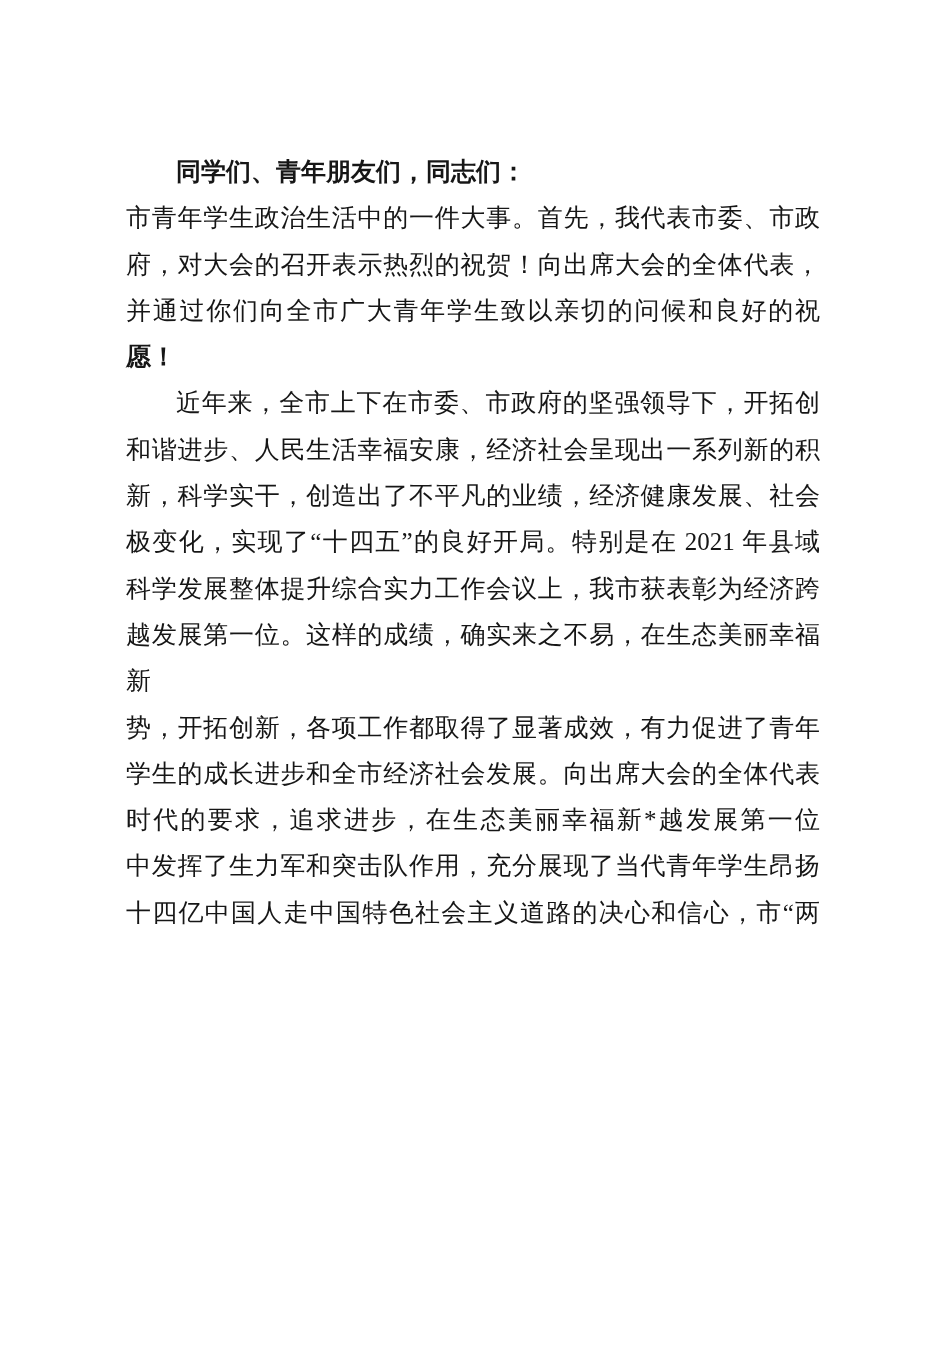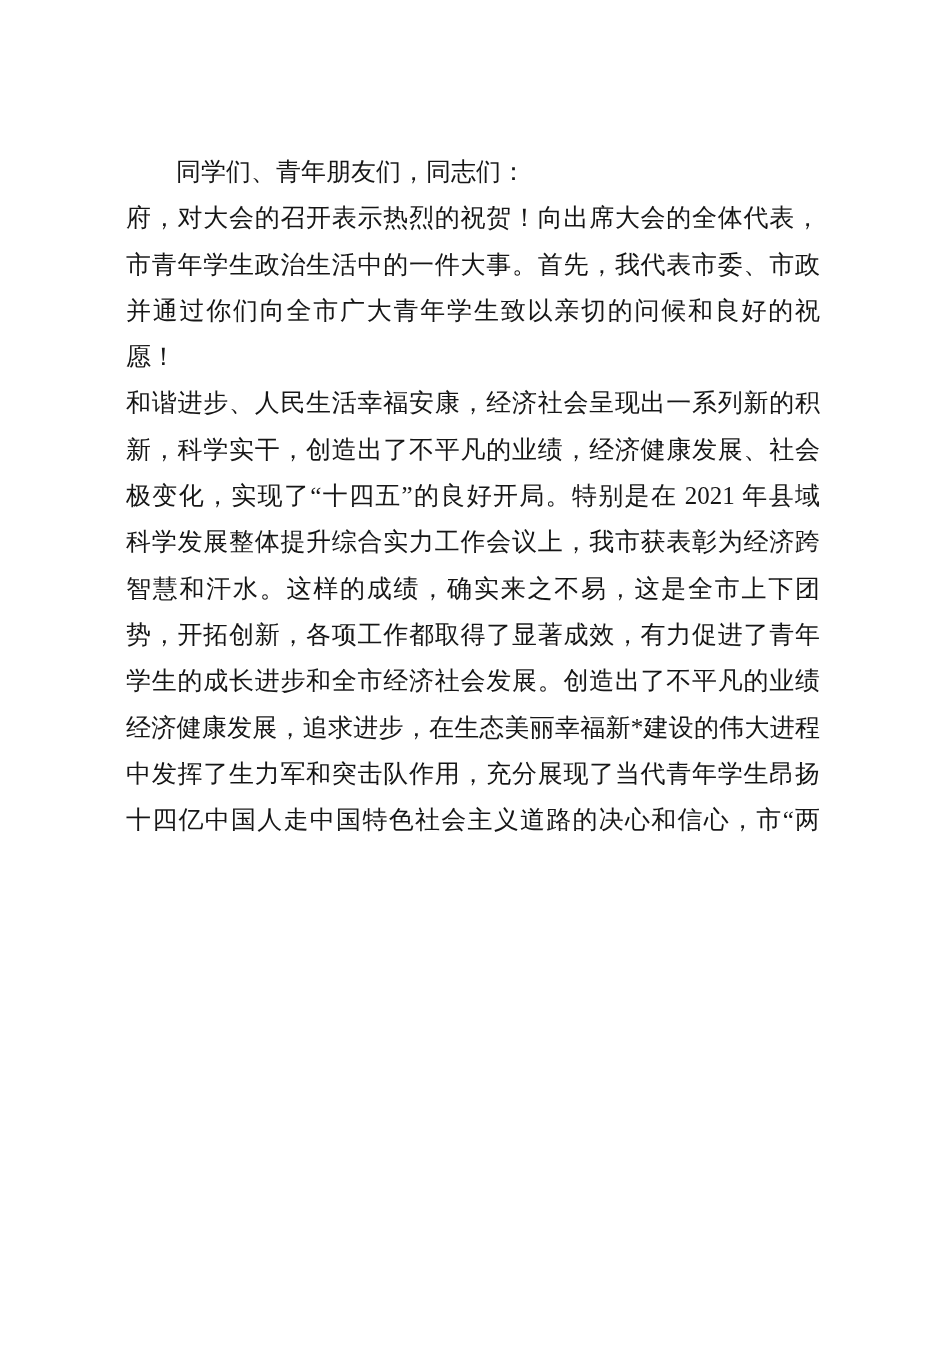--- a/index.html
+++ b/index.html
@@ -29,36 +29,38 @@
     text-align: justify;
     text-align-last: justify;
     text-justify: inter-character;
     white-space: normal;
   }
   .text-line.indent {
     text-indent: 50px;
   }
   .text-line.para-end {
     text-align-last: left;
+    font-weight: bold;
   }
 </style>
 </head>
 <body>
 
 <div class="page">
   <div class="text-block" id="text-block">
       <div class="text-line indent para-end">同学们、青年朋友们，同志们：</div>
+      <div class="text-line">市青年学生政治生活中的一件大事。首先，我代表市委、市政</div>
       <div class="text-line">府，对大会的召开表示热烈的祝贺！向出席大会的全体代表，</div>
-      <div class="text-line">市青年学生政治生活中的一件大事。首先，我代表市委、市政</div>
       <div class="text-line">并通过你们向全市广大青年学生致以亲切的问候和良好的祝</div>
       <div class="text-line para-end">愿！</div>
+      <div class="text-line indent">近年来，全市上下在市委、市政府的坚强领导下，开拓创</div>
       <div class="text-line">和谐进步、人民生活幸福安康，经济社会呈现出一系列新的积</div>
       <div class="text-line">新，科学实干，创造出了不平凡的业绩，经济健康发展、社会</div>
       <div class="text-line">极变化，实现了“十四五”的良好开局。特别是在 2021 年县域</div>
       <div class="text-line">科学发展整体提升综合实力工作会议上，我市获表彰为经济跨</div>
-      <div class="text-line">智慧和汗水。这样的成绩，确实来之不易，这是全市上下团</div>
+      <div class="text-line">越发展第一位。这样的成绩，确实来之不易，在生态美丽幸福新</div>
       <div class="text-line">势，开拓创新，各项工作都取得了显著成效，有力促进了青年</div>
-      <div class="text-line">学生的成长进步和全市经济社会发展。创造出了不平凡的业绩</div>
-      <div class="text-line">经济健康发展，追求进步，在生态美丽幸福新*建设的伟大进程</div>
+      <div class="text-line">学生的成长进步和全市经济社会发展。向出席大会的全体代表</div>
+      <div class="text-line">时代的要求，追求进步，在生态美丽幸福新*越发展第一位</div>
       <div class="text-line">中发挥了生力军和突击队作用，充分展现了当代青年学生昂扬</div>
       <div class="text-line">十四亿中国人走中国特色社会主义道路的决心和信心，市“两</div>
     </div>
 </div>
 
 </body></html>

